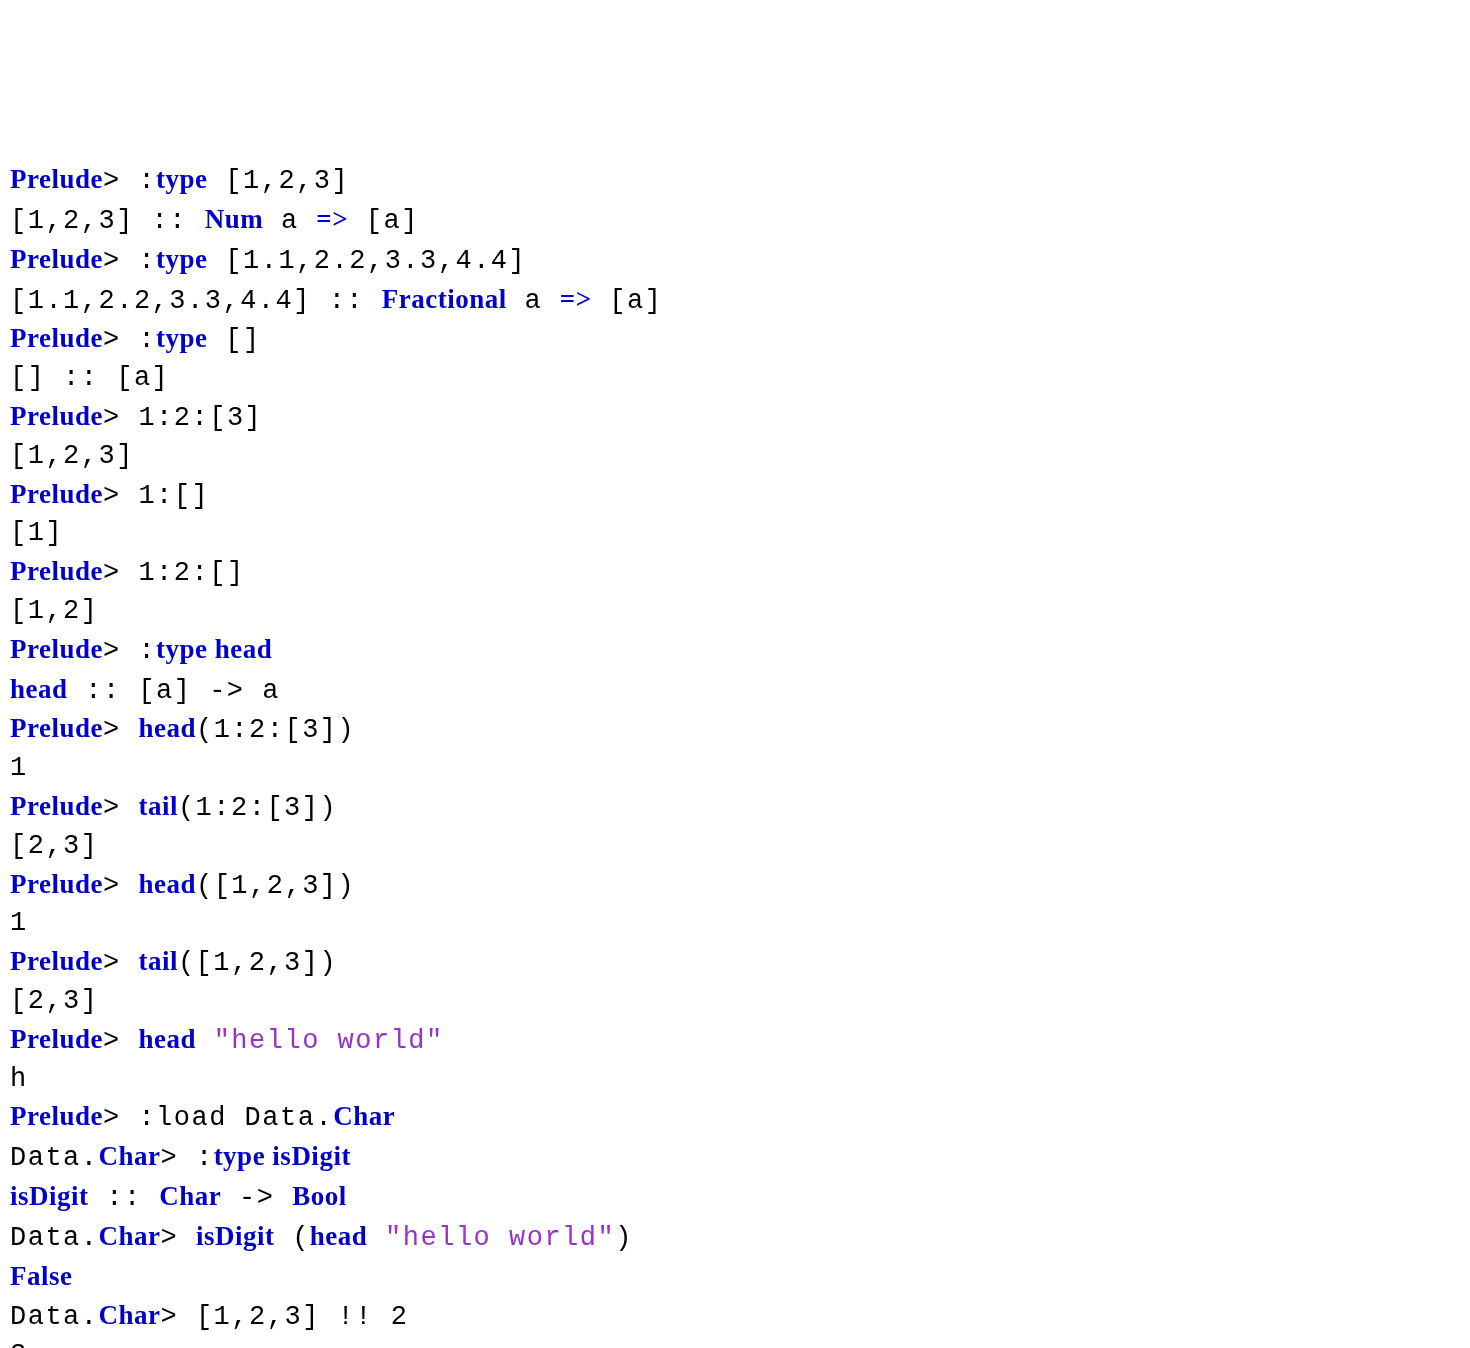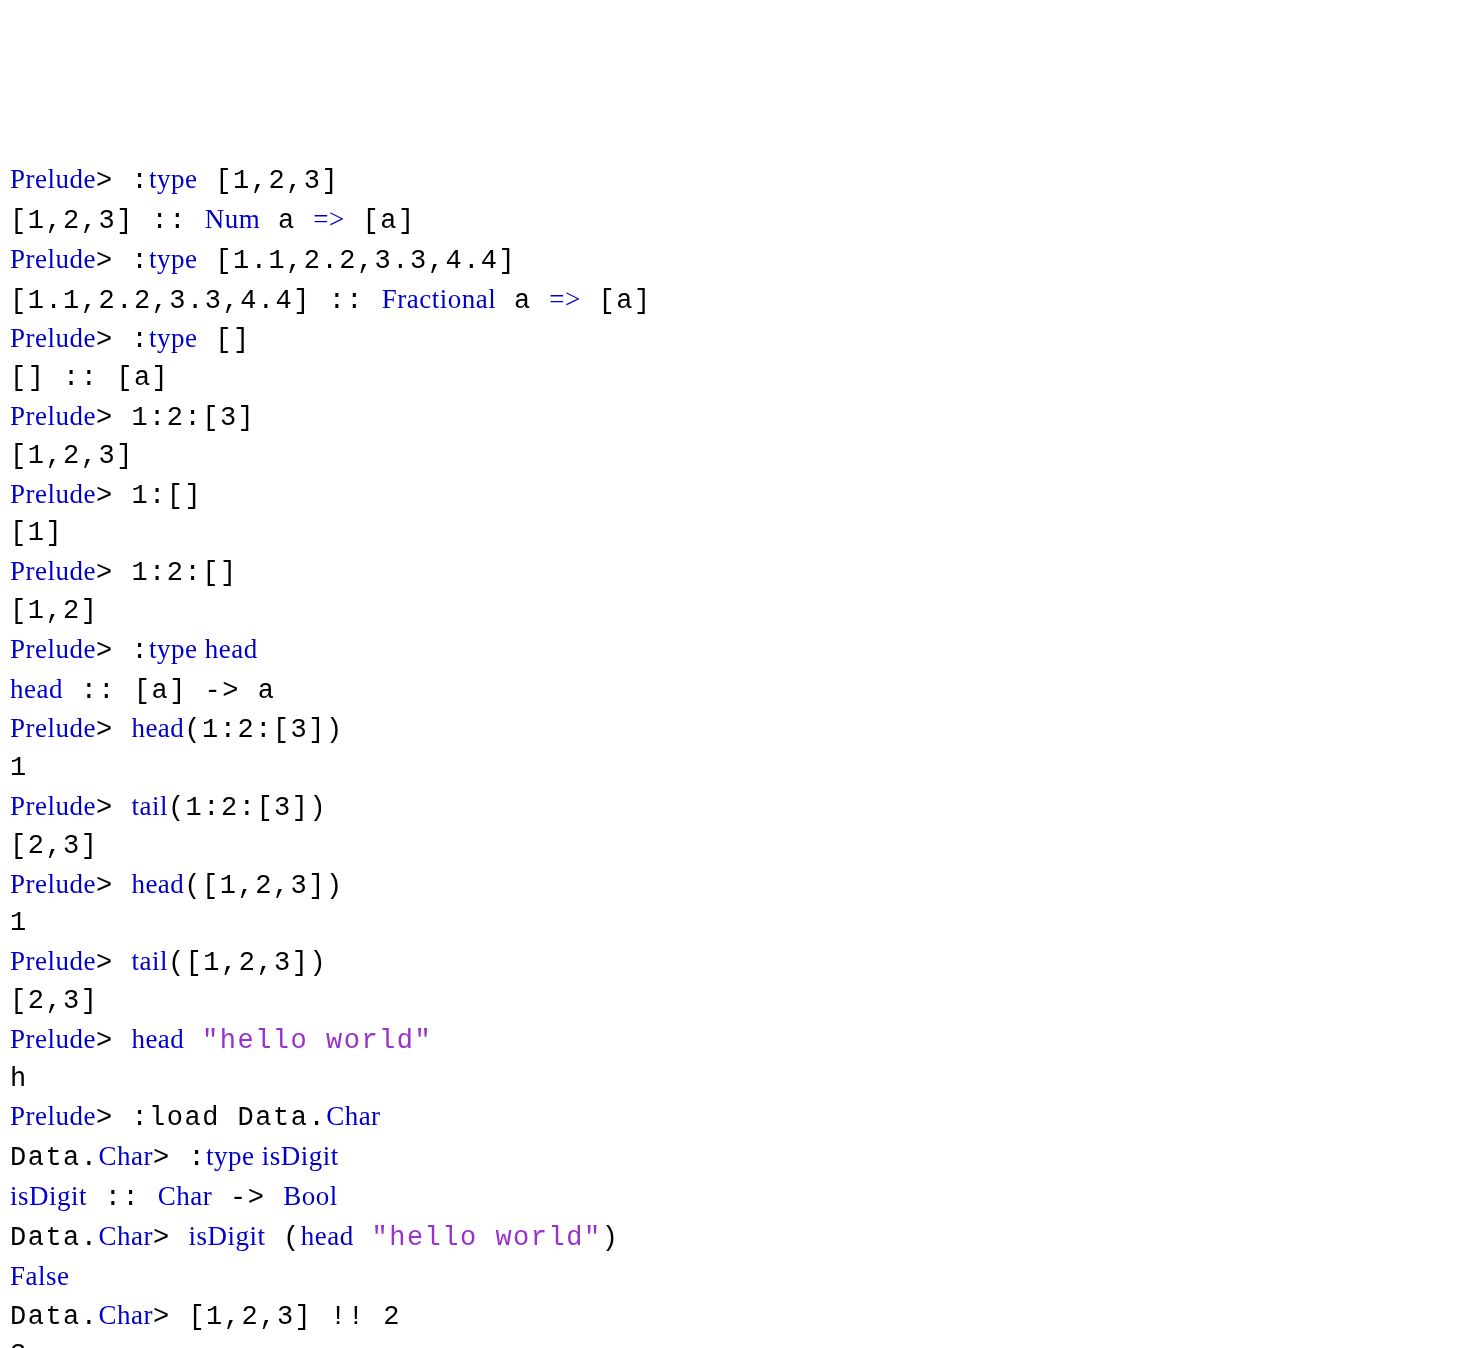--- a/index.html
+++ b/index.html
@@ -8,21 +8,21 @@
       font-family: "Courier New", Courier, monospace;
       font-size: 27px;
       line-height: 1.4;
       background: #ffffff;
       color: #000000;
       letter-spacing: 1.5px;
       white-space: pre;
     }
     .kw {
       color: #0000cc;
-      font-weight: normal;
+      font-weight: bold;
       font-family: "Palatino Linotype", Palatino, "Book Antiqua", Georgia, serif;
       letter-spacing: 0.5px;
     }
     .str {
       color: #9932cc;
     }
     .plain {
       color: #000000;
     }
     .line {

